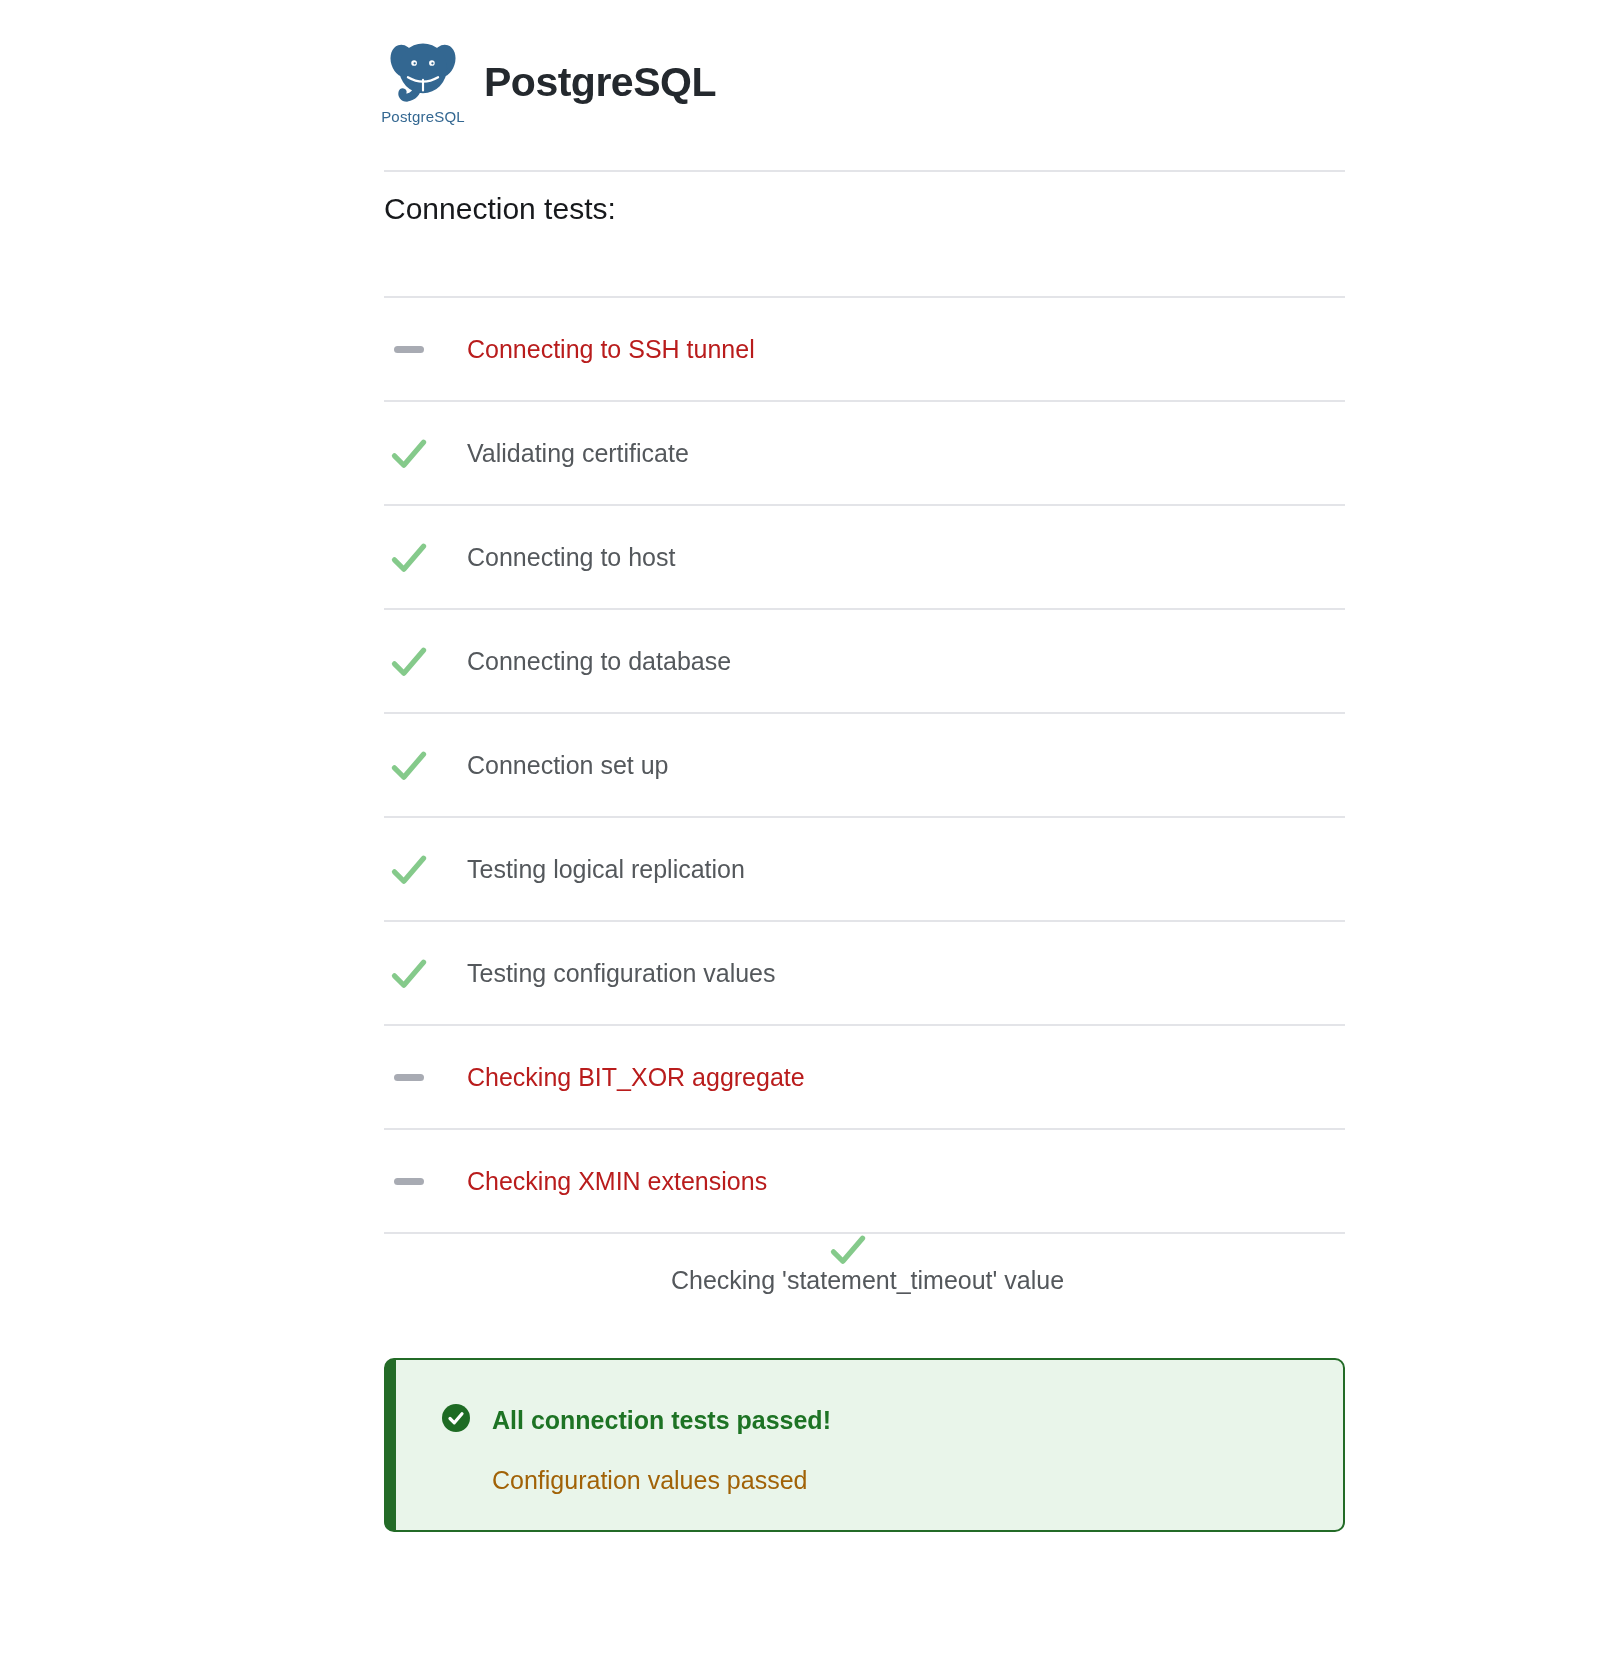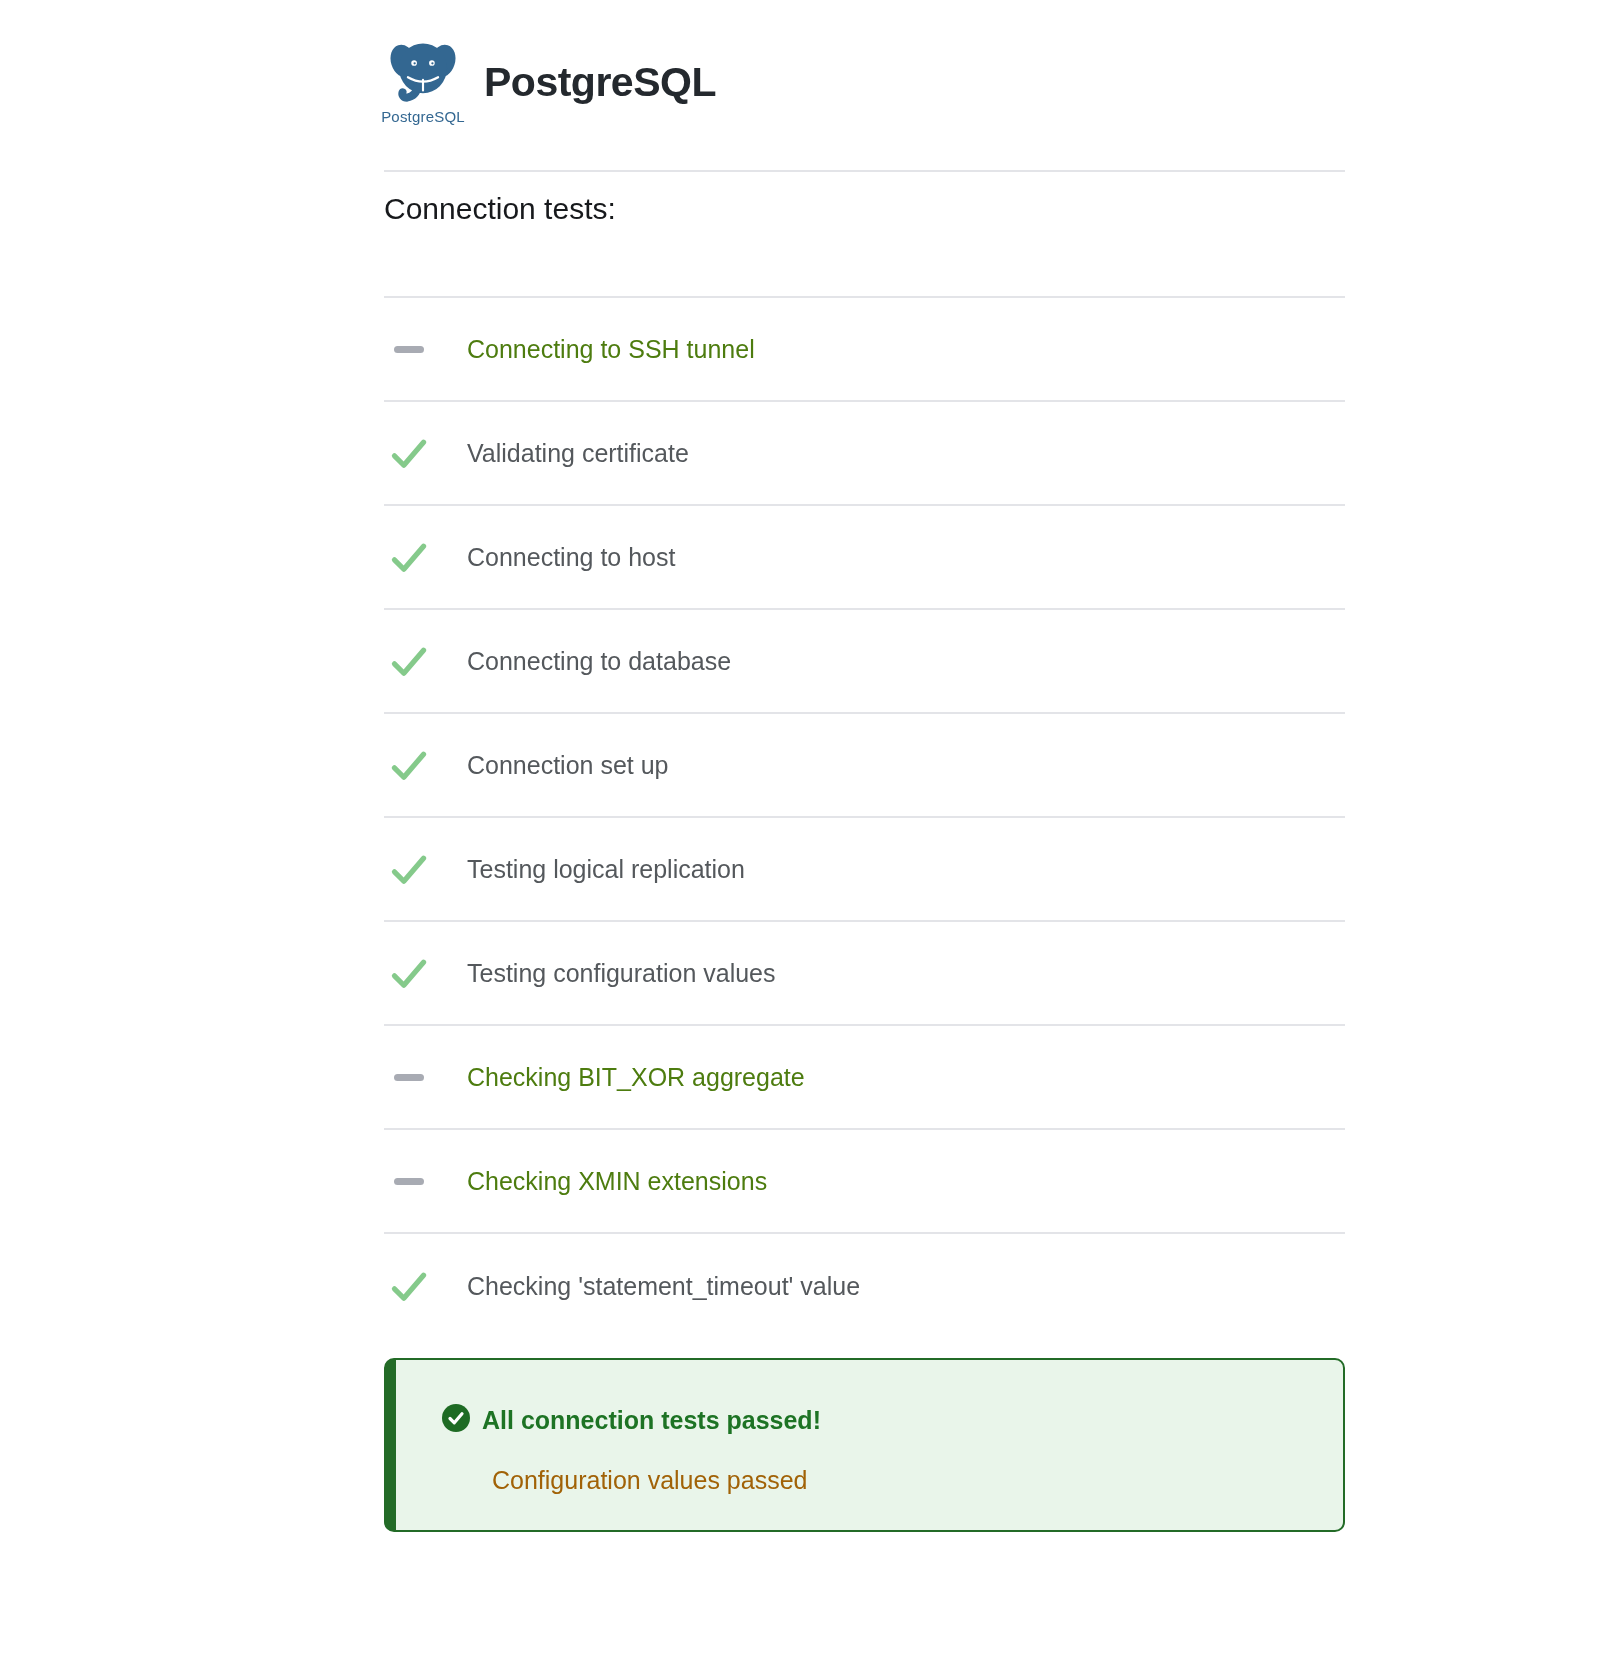--- a/index.html
+++ b/index.html
@@ -19,37 +19,37 @@
   .header { display: flex; align-items: center; gap: 22px; height: 92px; }
   .logo-block { display: flex; flex-direction: column; align-items: center; width: 78px; }
   .logo-caption { font-size: 15px; color: #336791; margin-top: 1px; letter-spacing: 0.2px; }
   .app-title { font-size: 41px; font-weight: bold; color: #24292e; letter-spacing: -0.5px; }
   .divider-top { border: none; border-top: 2px solid #e3e4e8; margin: 42px 0 0 0; }
   
   .section-heading { margin: 20px 0 0 0; font-size: 30px; font-weight: 400; color: #17191c; line-height: 34px; }
   
   .tests { margin-top: 70px; border-top: 2px solid #e3e4e8; }
   .test-row { height: 104px; display: flex; align-items: center; padding-left: 6px; border-bottom: 2px solid #e3e4e8; }
-  .test-row:last-child { border-bottom: none; }
+  .test-row:last-child { border-bottom: none; flex-direction: column; }
   .icon-cell { width: 38px; display: flex; justify-content: center; align-items: center; margin-right: 39px; flex: none; }
   .test-label { font-size: 25px; line-height: 30px; }
   .test-row.passed  .test-label { color: #54585c; }
-  .test-row.skipped .test-label { color: #4d7c0f; }
+  .test-row.skipped .test-label { color: #b91c1c; }
   .dash { width: 30px; height: 7px; border-radius: 4px; background: #a8abb3; }
   
   .alert {
     margin-top: 20px;
     height: 174px;
     background: #e9f5ea;
     border: 2px solid #236b27;
     border-left: 12px solid #236b27;
     border-radius: 10px;
     padding: 44px 20px 0 46px;
   }
-  .alert-head { display: flex; align-items: center; gap: 12px; }
+  .alert-head { display: flex; align-items: center; gap: 22px; }
   .alert-title { font-size: 25px; font-weight: bold; color: #1d7324; line-height: 28px; }
   .alert-subtitle { margin: 30px 0 0 50px; font-size: 25px; color: #a16207; line-height: 28px; }
 </style>
 </head>
 <body>
 
 <div class="container">
 
   <div class="header">
     <div class="logo-block">

